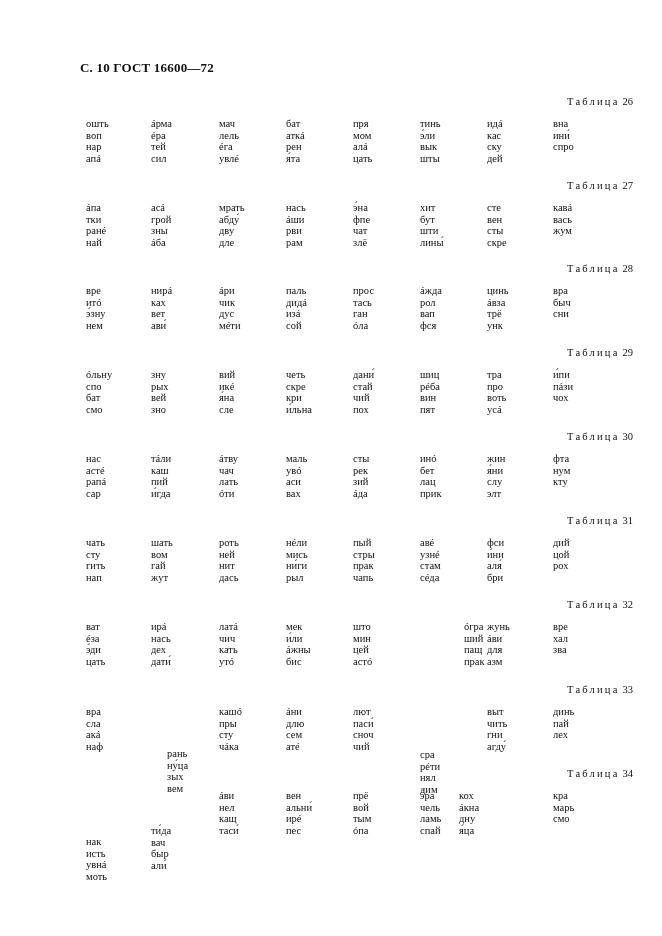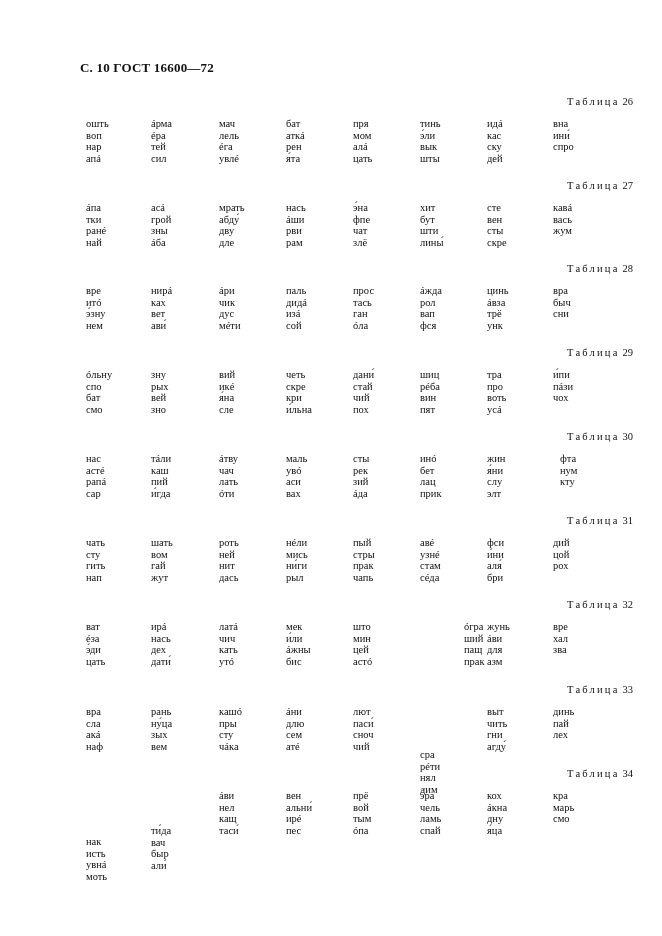--- a/index.html
+++ b/index.html
@@ -274,21 +274,21 @@
           <div>бет</div>
           <div>лац</div>
           <div>прик</div>
         </div>
         <div class="col" style="left: 487px;">
           <div>жин</div>
           <div>я́ни</div>
           <div>слу</div>
           <div>элт</div>
         </div>
-        <div class="col" style="left: 553px; margin-left: 7px;">
+        <div class="col" style="left: 553px;">
           <div>фта</div>
           <div>нум</div>
           <div>кту</div>
         </div>
       </div>
     </div>
     <div class="table-block" style="top: 515px;">
       <div class="table-caption"><span>Таблица</span><span class="num">31</span></div>
       <div class="cols">
         <div class="col" style="left: 86px;">
@@ -394,21 +394,21 @@
     </div>
     <div class="table-block" style="top: 684px;">
       <div class="table-caption"><span>Таблица</span><span class="num">33</span></div>
       <div class="cols">
         <div class="col" style="left: 86px;">
           <div>вра</div>
           <div>сла</div>
           <div>акá</div>
           <div>наф</div>
         </div>
-        <div class="col" style="left: 151px;">
+        <div class="col" style="left: 167px; margin-top: 42px;">
           <div>рань</div>
           <div>ну́ца</div>
           <div>зых</div>
           <div>вем</div>
         </div>
         <div class="col" style="left: 219px;">
           <div>кашó</div>
           <div>пры</div>
           <div>сту</div>
           <div>чáка</div>
@@ -476,21 +476,21 @@
           <div>вой</div>
           <div>тым</div>
           <div>óпа</div>
         </div>
         <div class="col" style="left: 420px;">
           <div>э́ра</div>
           <div>чель</div>
           <div>ламь</div>
           <div>спай</div>
         </div>
-        <div class="col" style="left: 487px;">
+        <div class="col" style="left: 459px;">
           <div>кох</div>
           <div>áкна</div>
           <div>дну</div>
           <div>я́ца</div>
         </div>
         <div class="col" style="left: 553px;">
           <div>кра</div>
           <div>марь</div>
           <div>смо</div>
         </div>

